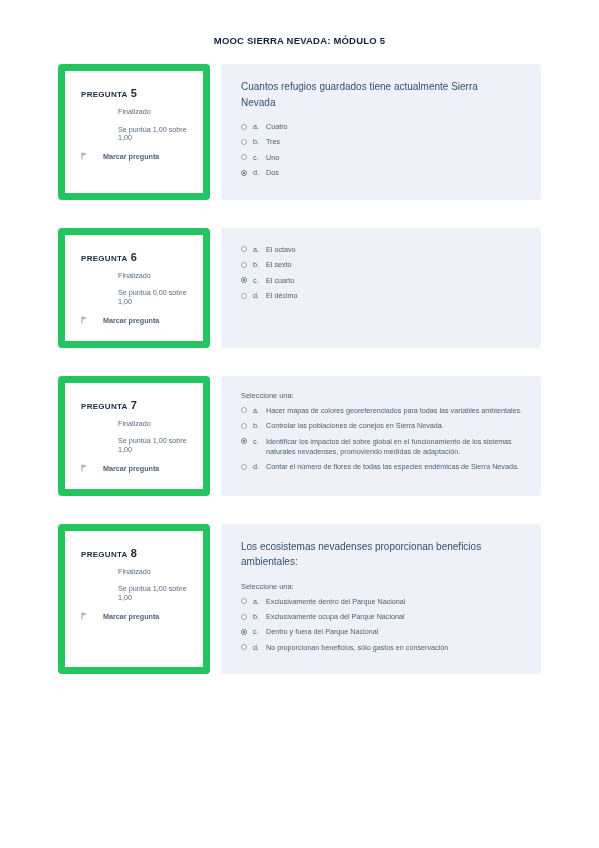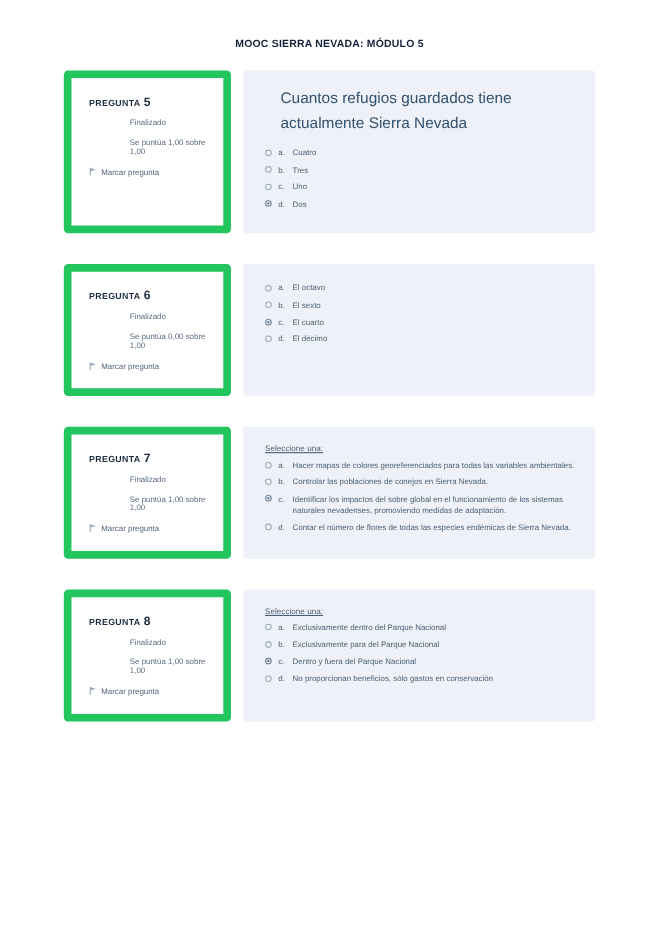--- a/index.html
+++ b/index.html
@@ -65,55 +65,54 @@
   .qinfo-grade {
     font-size: 7.2px;
     color: #5a6b80;
     margin-bottom: 9px;
     line-height: 1.2;
     padding-left: 37px;
   }
   .qinfo-flag {
     display: flex;
     align-items: center;
-    gap: 4px;
+    gap: 15px;
     font-size: 7.2px;
     color: #53647a;
     cursor: pointer;
+    font-weight: bold;
   }
   .flag-icon {
     display: inline-block;
     width: 7px;
     height: 8px;
     position: relative;
     flex: 0 0 7px;
   }
   .flag-icon svg { display: block; }
 
   
   .qbody {
     flex: 1 1 auto;
     background: #eef1f7;
     border-radius: 3px;
     padding: 15px 18px 16px 20px;
     box-sizing: border-box;
   }
   .qtext {
-    font-size: 14px;
+    font-size: 10px;
     color: #33506e;
     line-height: 1.55;
     margin-bottom: 12px;
     max-width: 270px;
-    margin-left: 14px;
   }
   .select-one {
     font-size: 7.4px;
     color: #4a5e76;
     margin-bottom: 6px;
-    text-decoration: underline;
   }
   .options {
     list-style: none;
     margin: 0;
     padding: 0;
   }
   .option {
     display: flex;
     align-items: flex-start;
     font-size: 7.2px;
@@ -297,31 +296,32 @@
             <span class="flag-icon">
               <svg width="7" height="8" viewBox="0 0 7 8">
                 <path d="M1 0.5 L1 7.5" stroke="#7b8b9f" stroke-width="0.8" fill="none"></path>
                 <path d="M1.4 0.8 L6 2.1 L1.4 3.6 Z" fill="#97a6b8"></path>
               </svg>
             </span>
             <span>Marcar pregunta</span>
           </div>
         </div>
         <div class="qbody">
+          <div class="qtext">Los ecosistemas nevadenses proporcionan beneficios ambientales:</div>
           <div class="select-one">Seleccione una:</div>
           <ul class="options">
             <li class="option">
               <span class="radio"></span>
               <span class="opt-letter">a.</span>
               <span class="opt-text">Exclusivamente dentro del Parque Nacional</span>
             </li>
             <li class="option">
               <span class="radio"></span>
               <span class="opt-letter">b.</span>
-              <span class="opt-text">Exclusivamente para del Parque Nacional</span>
+              <span class="opt-text">Exclusivamente ocupa del Parque Nacional</span>
             </li>
             <li class="option">
               <span class="radio checked"></span>
               <span class="opt-letter">c.</span>
               <span class="opt-text">Dentro y fuera del Parque Nacional</span>
             </li>
             <li class="option">
               <span class="radio"></span>
               <span class="opt-letter">d.</span>
               <span class="opt-text">No proporcionan beneficios, sólo gastos en conservación</span>

